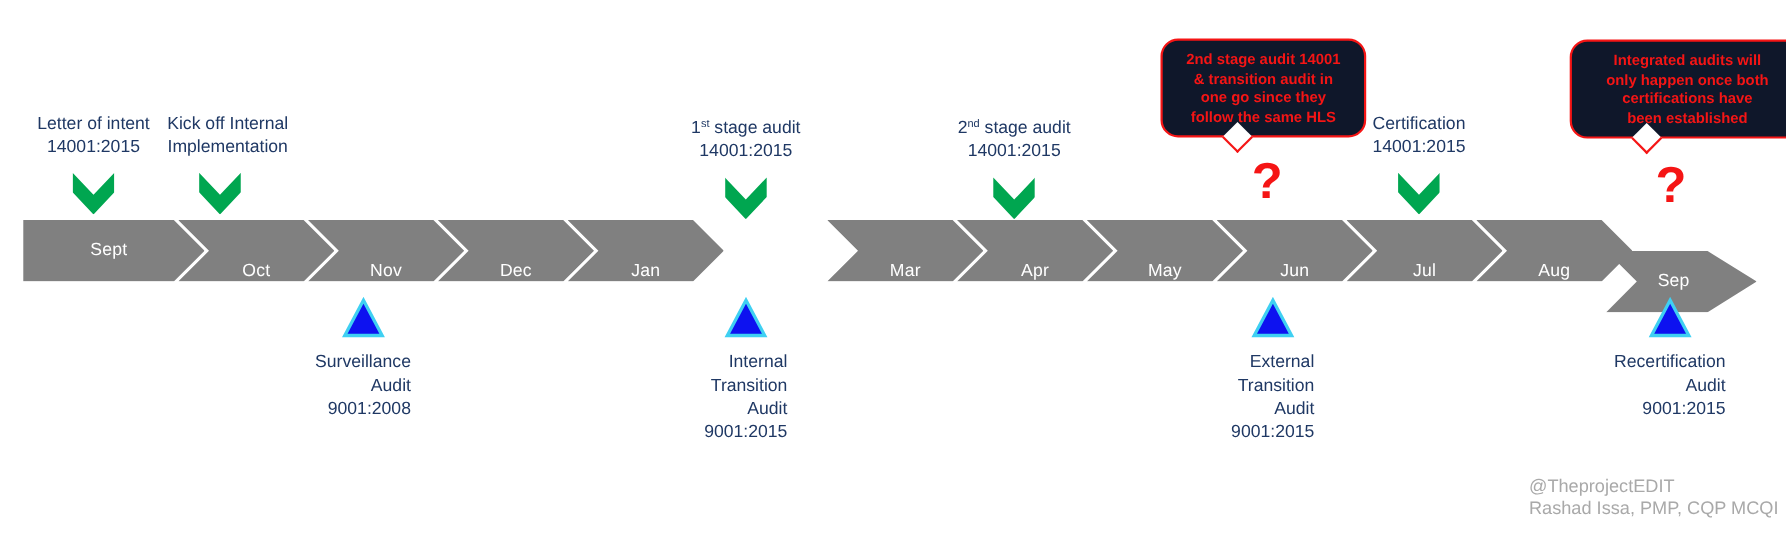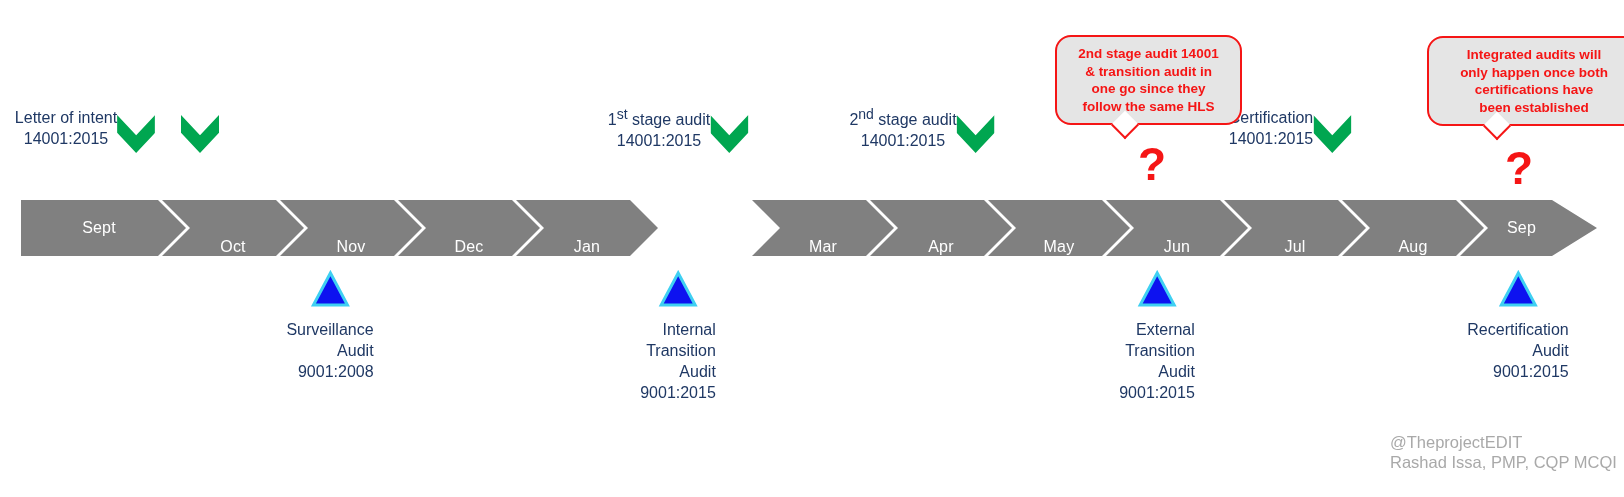--- a/index.html
+++ b/index.html
@@ -12,46 +12,46 @@
 
   
   .seg {
     position: absolute; top: 200px; height: 56px;
     background: #808080; color: #ffffff;
     display: flex; align-items: center; justify-content: center;
     font-size: 16px; letter-spacing: 0.2px;
   }
   .seg.first { clip-path: polygon(0 0, 137px 0, 165px 50%, 137px 100%, 0 100%); padding-right: 20px; padding-left: 11px; }
   .seg.mid   { width: 142px; clip-path: polygon(0 0, 114px 0, 142px 50%, 114px 100%, 0 100%, 28px 50%); align-items: flex-end; }
-  .seg.last  { clip-path: polygon(0 0, 92px 0, 137px 50%, 92px 100%, 0 100%, 28px 50%); padding-right: 14px; }
+  .seg.last  { clip-path: polygon(0 0, 92px 0, 137px 50%, 92px 100%, 0 100%, 28px 50%); padding-right: 14px; margin-top: 28px; }
 
   
   .top-event {
     position: absolute; top: 102px; transform: translateX(-50%);
-    display: flex; flex-direction: row; align-items: center;
+    display: flex; flex-direction: column; align-items: center;
     text-align: center; color: #1f3864; font-size: 16px; line-height: 21px;
   }
   .arrow-down {
     margin-top: 13px; width: 38px; height: 38px; background: #00a650;
     clip-path: polygon(0 0, 50% 53%, 100% 0, 100% 47%, 50% 100%, 0 47%);
   }
-  sup { font-size: 14px; vertical-align: super; }
+  sup { font-size: 10px; vertical-align: super; }
 
   
   .bottom-event {
     position: absolute; top: 270px; transform: translateX(-50%);
     display: flex; flex-direction: column; align-items: center;
     text-align: right; color: #1f3864; font-size: 16px; line-height: 21px;
   }
   .tri { margin-bottom: 11px; }
   .tri polygon { fill: #0d12f0; stroke: #3fd0f2; stroke-width: 3; stroke-linejoin: miter; }
 
   
   .callout {
-    position: absolute; background: #e5e5e5;
+    position: absolute; background: #0f172a;
     border: 2.5px solid #f51515; border-radius: 16px;
     color: #f51515; font-size: 13.5px; line-height: 17.5px;
     text-align: center; padding: 8px 4px; font-weight: 600;
   }
   .callout-text { position: relative; z-index: 2; }
   .tail {
     position: absolute; left: 58px; bottom: -12px; width: 20px; height: 20px;
     background: #ffffff; border-right: 2.5px solid #f51515; border-bottom: 2.5px solid #f51515;
     transform: rotate(45deg); z-index: 1;
   }
@@ -111,20 +111,24 @@
 
   <div class="top-event" style="left:85px">
     <div>
       <div>Letter of intent</div>
       <div>14001:2015</div>
     </div>
     <div class="arrow-down"></div>
   </div>
 
   <div class="top-event" style="left:207px">
+    <div>
+      <div>Kick off Internal</div>
+      <div>Implementation</div>
+    </div>
     <div class="arrow-down" style="margin-left:-14px"></div>
   </div>
 
   <div class="top-event" style="left:678px">
     <div>
       <div><span>1</span><sup>st</sup><span> stage audit</span></div>
       <div>14001:2015</div>
     </div>
     <div class="arrow-down"></div>
   </div>

